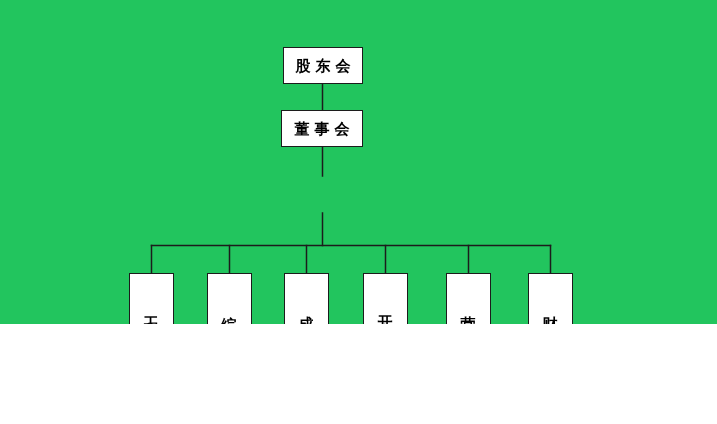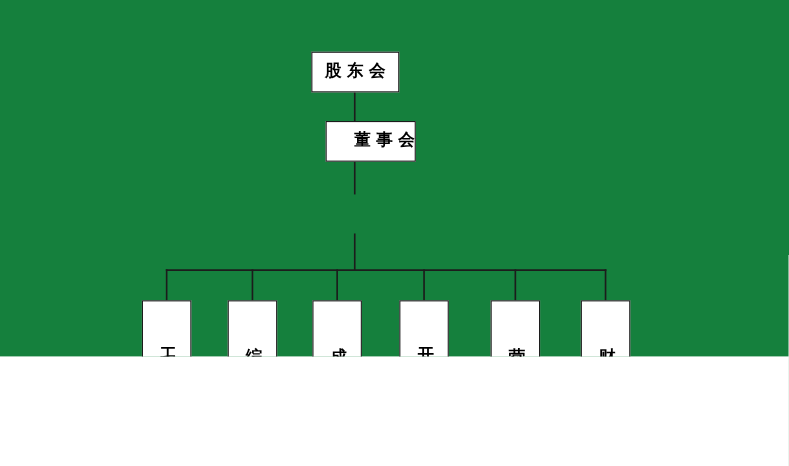--- a/index.html
+++ b/index.html
@@ -1,23 +1,23 @@
 <!DOCTYPE html>
 <html><head>
 <meta charset="utf-8">
 <style>
   * { margin: 0; padding: 0; box-sizing: border-box; }
   html, body { width: 717px; height: 424px; background: #ffffff; }
   #canvas {
     position: relative;
     width: 717px;
     height: 324px;
-    background: #15803d;
+    background: #22c55e;
     overflow: hidden;
-    font-family: Liberation Mono, monospace;
+    font-family: Liberation Sans, sans-serif;
     color: #000000;
   }
   #connectors { position: absolute; left: 0; top: 0; }
   #connectors line { stroke: #1c1c1c; stroke-width: 1.5; stroke-linecap: square; }
   .node {
     position: absolute;
     background: #ffffff;
     border: 1.5px solid #1c1c1c;
     display: flex;
     align-items: center;
@@ -53,21 +53,21 @@
     <line x1="306.5" y1="245.5" x2="306.5" y2="273"></line>
     <line x1="385.5" y1="245.5" x2="385.5" y2="273"></line>
     <line x1="468.5" y1="245.5" x2="468.5" y2="273"></line>
     <line x1="550.5" y1="245.5" x2="550.5" y2="273"></line>
   </svg>
 
   <div class="node h" style="left:283px; top:47px; width:80px; height:37px;">
     <span class="label">股东会</span>
   </div>
 
-  <div class="node h" style="left:296px; top:110px; width:82px; height:37px;justify-content:flex-end;">
+  <div class="node h" style="left:281px; top:110px; width:82px; height:37px;">
     <span class="label">董事会</span>
   </div>
 
 
   <div class="node dept" style="left:129px; top:273px; width:45px; height:75px;">
     <span class="label">工程部</span>
   </div>
 
   <div class="node dept" style="left:207px; top:273px; width:45px; height:75px;">
     <span class="label">综合部</span>

